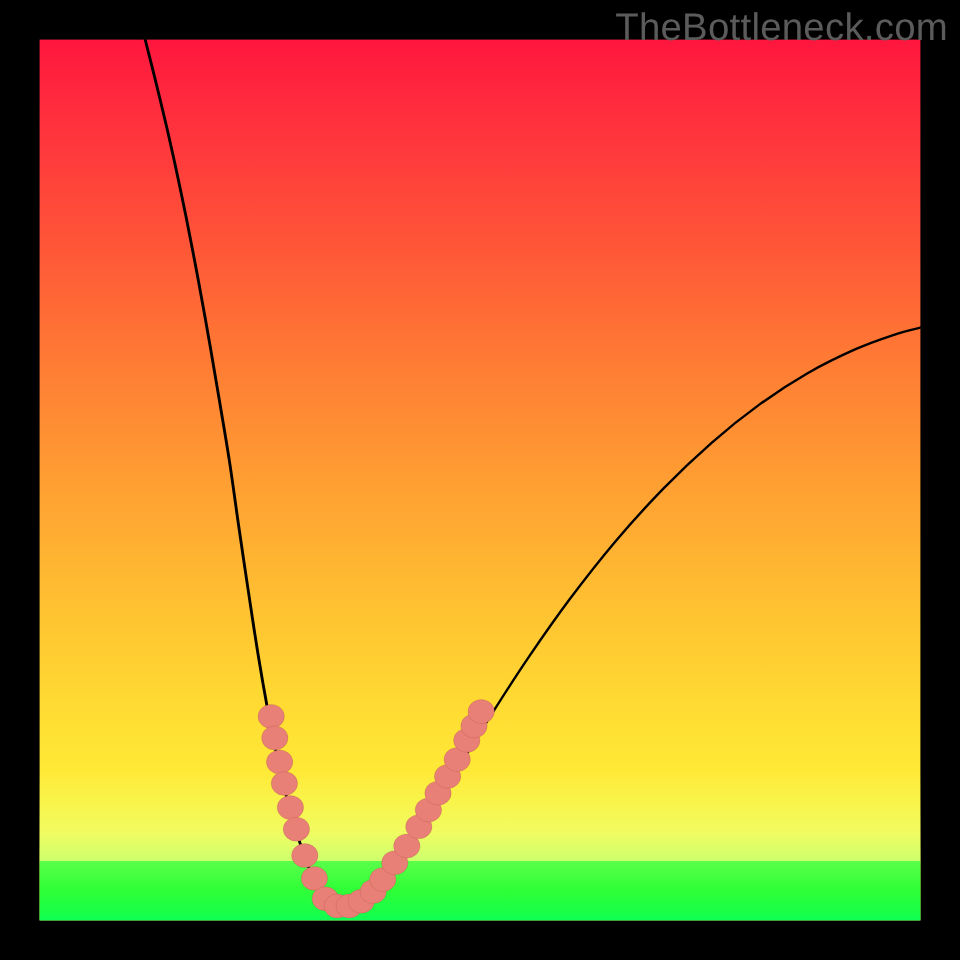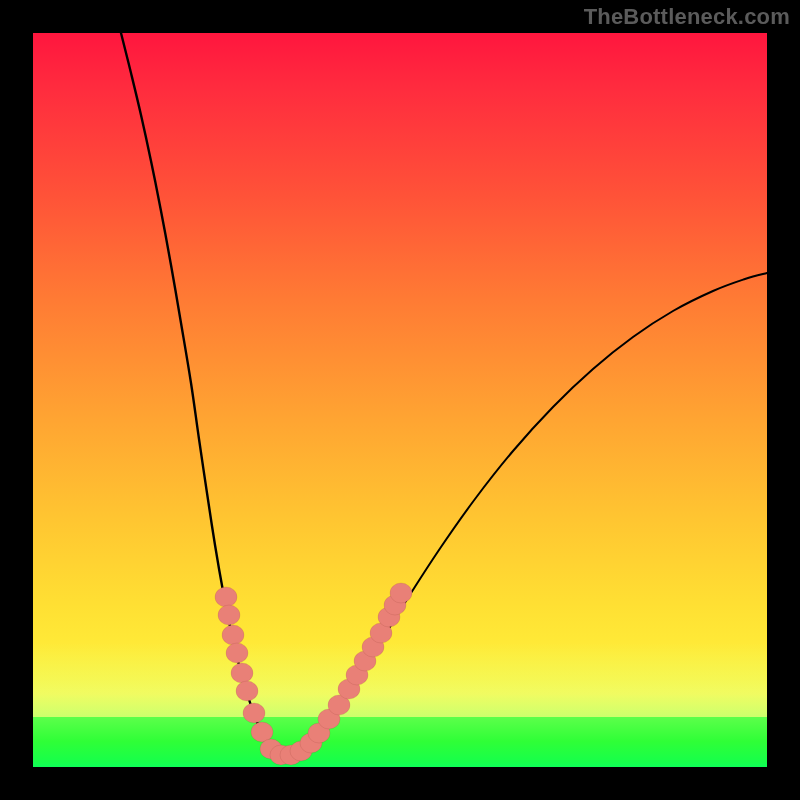--- a/index.html
+++ b/index.html
@@ -76,23 +76,23 @@
   .dot {
     fill: #e98077;
     stroke: rgba(120,40,30,0.25);
     stroke-width: 0.5;
   }
   .watermark {
     position: absolute;
     top: 4px;
     right: 10px;
     color: #5b5b5b;
-    font-size: 22px;
+    font-size: 32px;
     letter-spacing: 0.2px;
-    font-weight: 700;
+    font-weight: 400;
     user-select: none;
   }
 </style>
 </head>
 <body>
 
 <div class="stage">
 
   <div class="plot-frame">
     <div class="gradient"></div>

